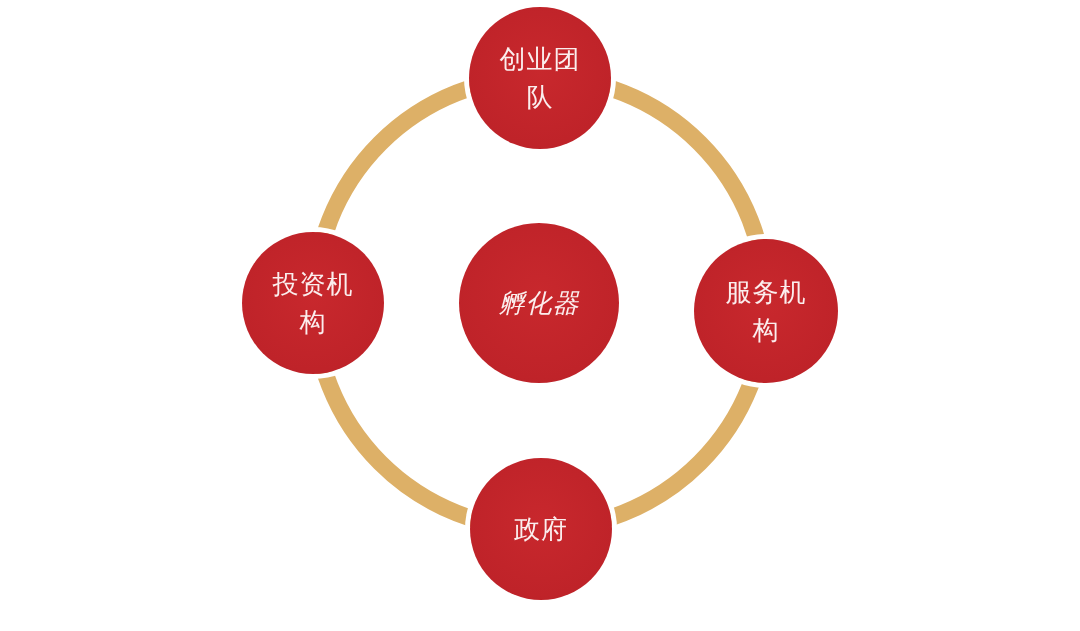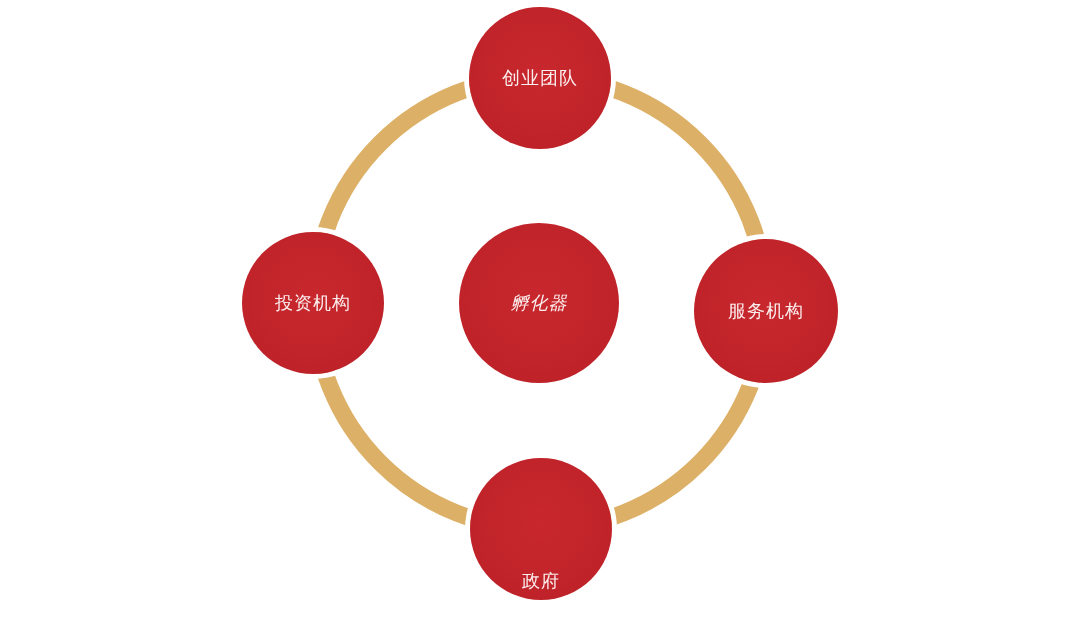--- a/index.html
+++ b/index.html
@@ -24,21 +24,21 @@
     .node {
       position: absolute;
       border-radius: 50%;
       background: radial-gradient(circle at 50% 45%, #c8282d 0%, #bf2329 70%, #b31f25 100%);
       box-shadow: 0 0 0 5px #ffffff;
       display: flex;
       align-items: center;
       justify-content: center;
       text-align: center;
       color: #fbeeee;
-      font-size: 18px;
+      font-size: 26px;
       line-height: 38px;
       letter-spacing: 1px;
     }
     .node .label {
       display: block;
       width: 104px;
       word-break: break-all;
     }
     .node.center .label {
       width: 120px;
@@ -54,21 +54,21 @@
   </svg>
 
   <div class="node" id="node-top" style="left: 469px; top: 7px; width: 142px; height: 142px; color: rgb(251, 238, 238);">
     <span class="label">创业团队</span>
   </div>
 
   <div class="node" id="node-right" style="left: 694px; top: 239px; width: 144px; height: 144px; color: rgb(251, 238, 238);">
     <span class="label">服务机构</span>
   </div>
 
-  <div class="node" id="node-bottom" style="left: 470px; top: 458px; width: 142px; height: 142px; color: rgb(251, 238, 238); align-items: flex-end;">
+  <div class="node" id="node-bottom" style="left: 470px; top: 458px; width: 142px; height: 142px; color: rgb(251, 238, 238);">
     <span class="label">政府</span>
   </div>
 
   <div class="node" id="node-left" style="left: 242px; top: 232px; width: 142px; height: 142px; color: rgb(251, 238, 238); text-align: center;">
     <span class="label">投资机构</span>
   </div>
 
   <div class="node center" id="node-center" style="left: 459px; top: 223px; width: 160px; height: 160px; box-shadow: none; color: rgb(251, 238, 238);">
     <span class="label">孵化器</span>
   </div>

